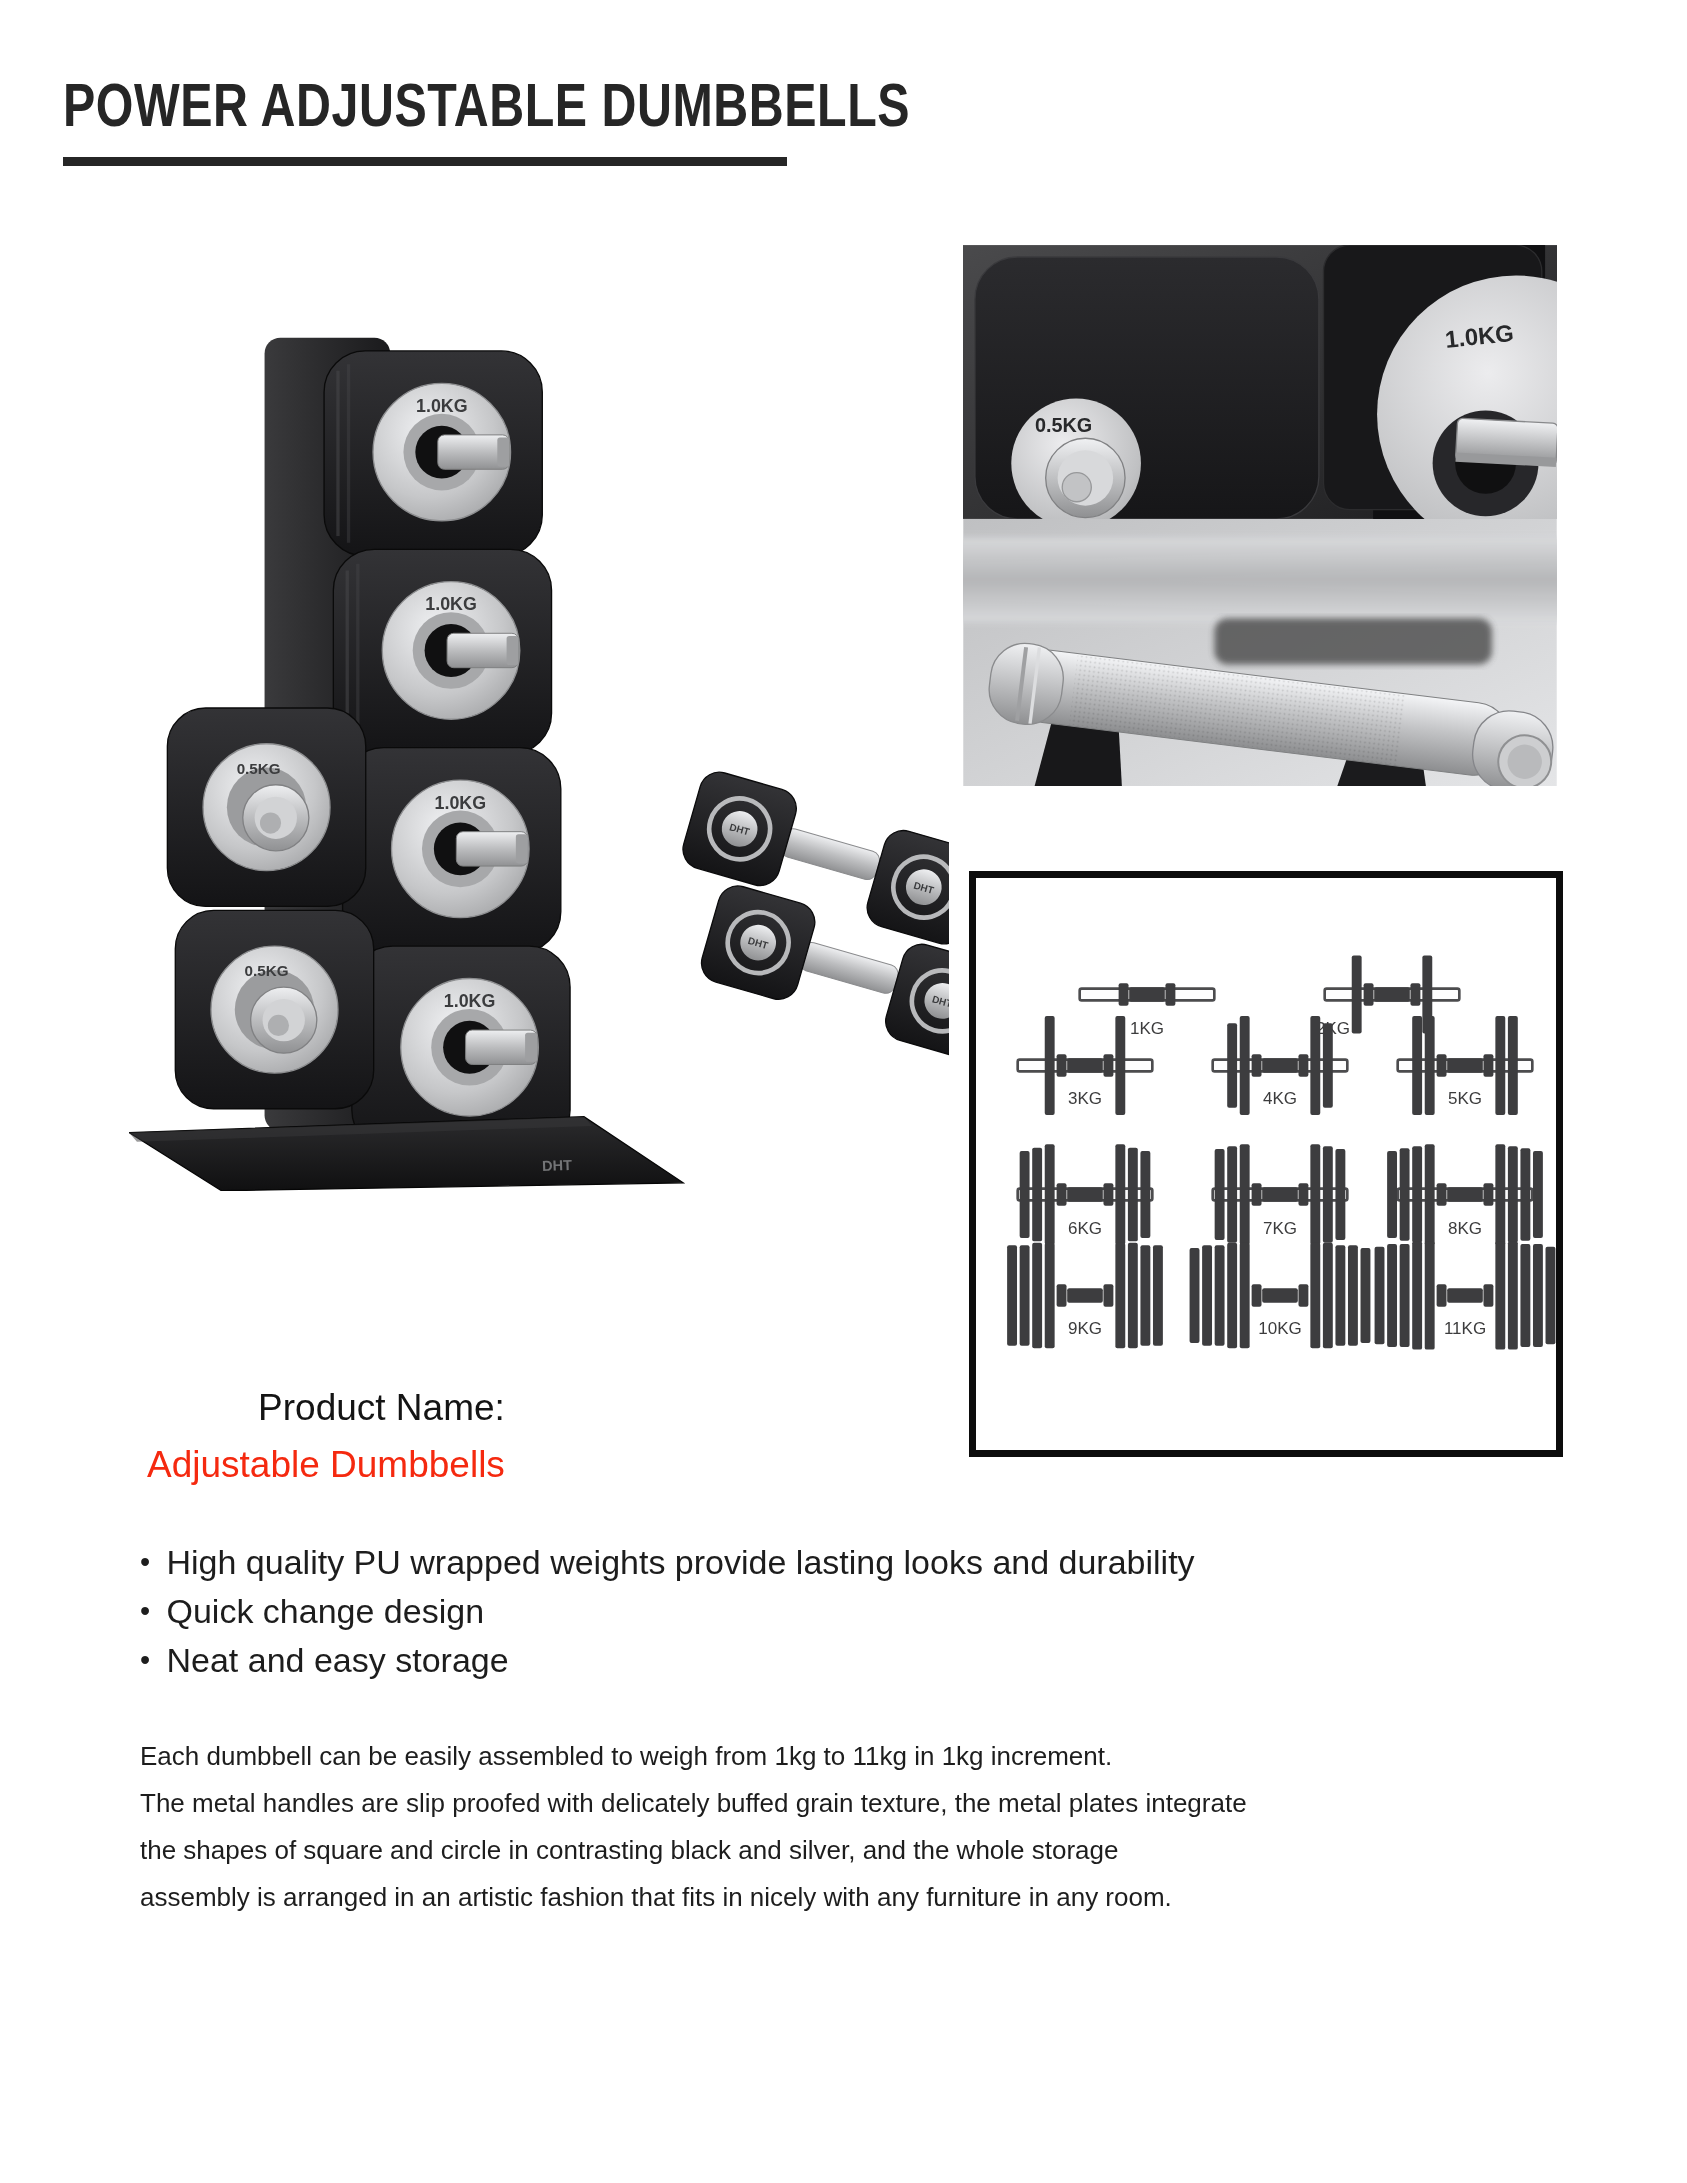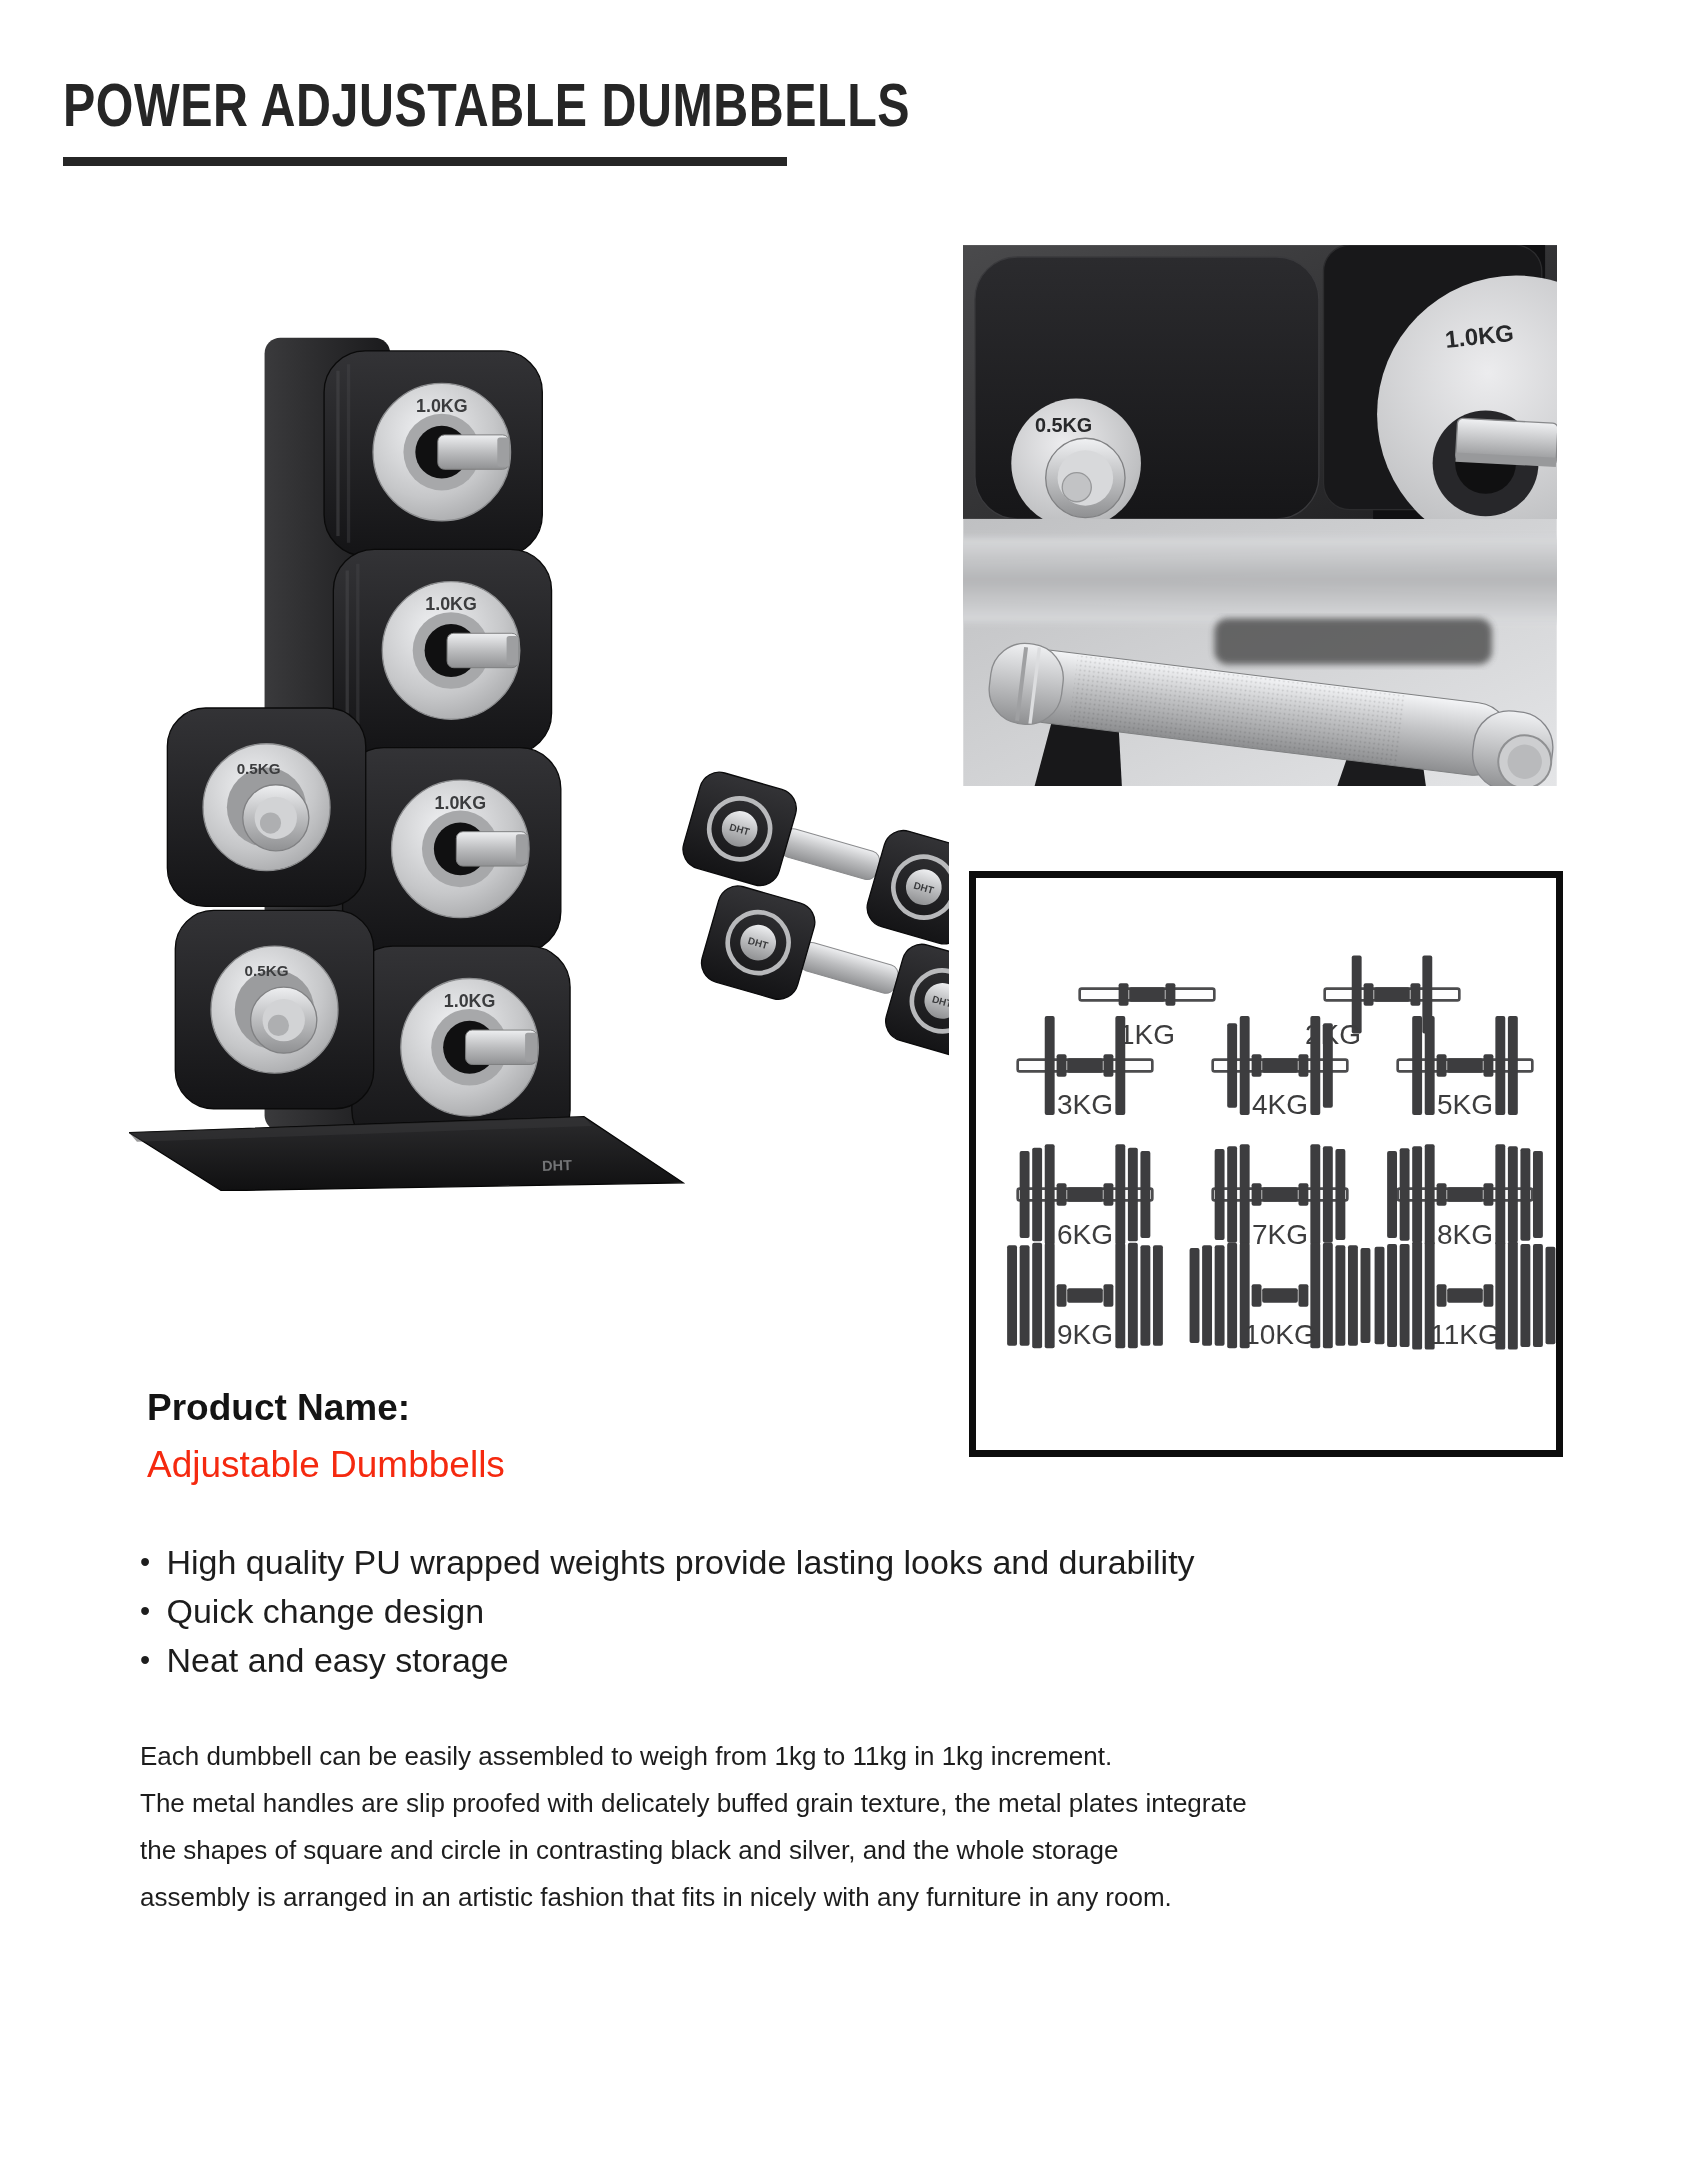--- a/index.html
+++ b/index.html
@@ -17,26 +17,26 @@
   .product-photo{position:absolute;left:129px;top:311px;}
 
   
   .detail-photo{position:absolute;left:963px;top:245px;width:594px;height:541px;
                 display:flex;flex-direction:column;}
 
   
   .config-box{position:absolute;left:969px;top:871px;width:594px;height:586px;
               box-sizing:border-box;border:7.3px solid #0c0c0c;background:#fff;}
   .cfg-icon{position:absolute;}
-  .cfg-label{position:absolute;width:146px;text-align:center;font-size:28px;
+  .cfg-label{position:absolute;width:146px;text-align:center;font-size:17px;
              color:#3c3c3d;font-weight:500;}
 
   
   .product-name{position:absolute;left:147px;top:1385px;}
-  .pn-label{font-size:37px;font-weight:700;color:#141414;line-height:45px;}
+  .pn-label{font-size:37px;font-weight:400;color:#141414;line-height:45px;text-align:right;}
   .pn-value{font-size:37px;color:#f5290f;line-height:45px;margin-top:12px;}
 
   
   .features{position:absolute;left:140px;top:1538px;list-style:none;margin:0;padding:0;}
   .features li{display:flex;font-size:34px;color:#1d1d1d;line-height:49px;white-space:nowrap;}
   .features .bullet{width:26.5px;font-size:29px;}
 
   
   .description{position:absolute;left:140px;top:1733px;}
   .description div{font-size:26px;color:#1d1d1d;line-height:47px;white-space:nowrap;}

